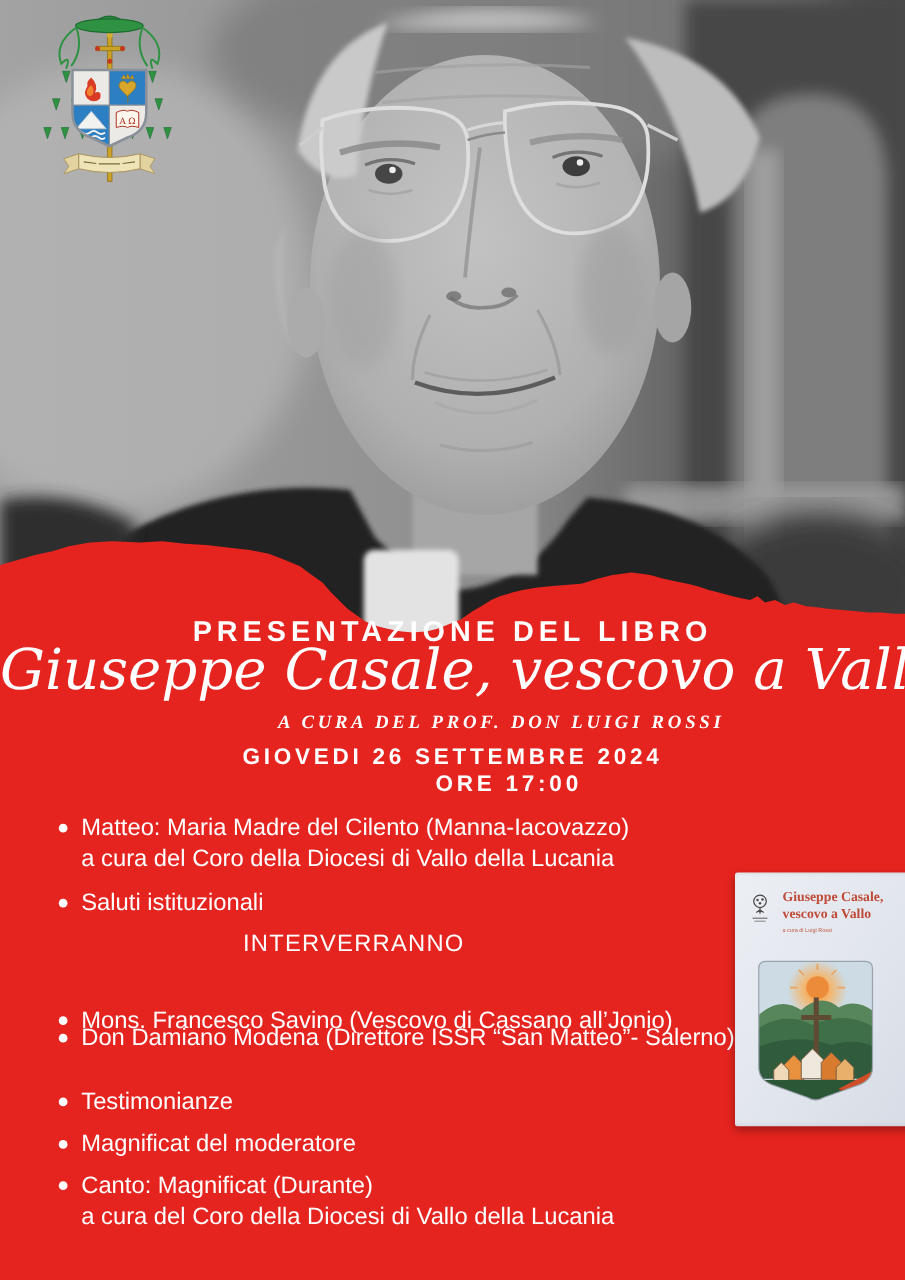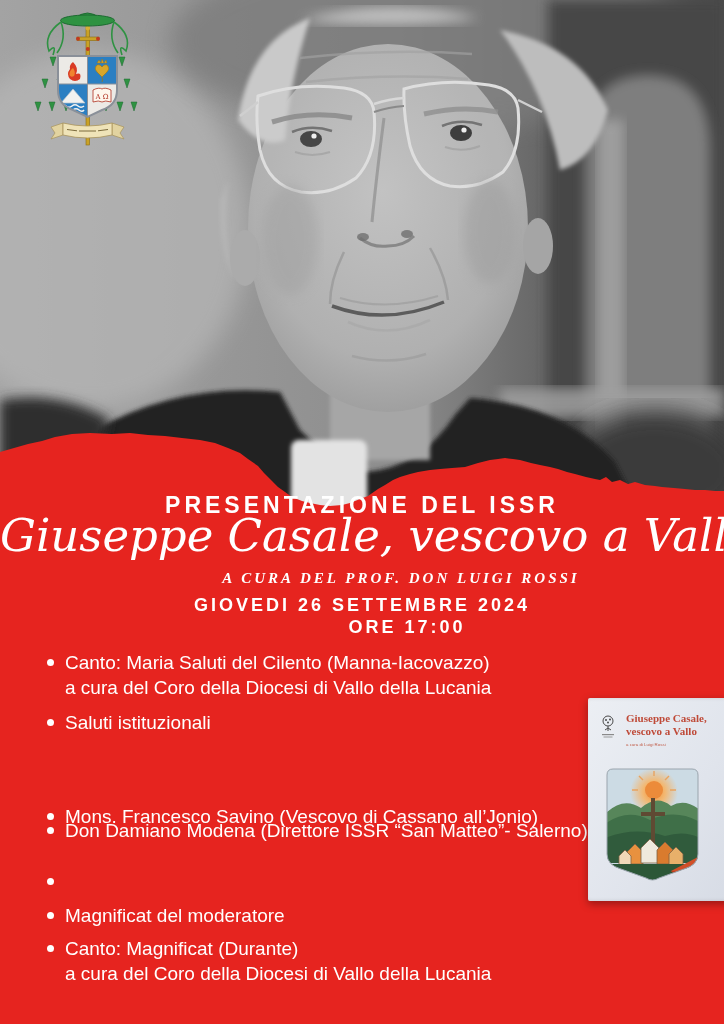--- a/index.html
+++ b/index.html
@@ -212,50 +212,53 @@
           <line x1="65" y1="125.8" x2="75" y2="124.5"></line>
       </g>
     </g>
   </svg>
 
   <svg class="torn" viewBox="0 0 724 90" preserveAspectRatio="none" xmlns="http://www.w3.org/2000/svg">
     <path fill="#e6241f" d="M0,27 L28,19 L42,16 L55,12 L72,9 L90,8 L112,9 L130,8 L148,10 L165,11 L182,13 L200,15 L215,18 L228,23 L240,28 L248,34 L258,41 L264,48 L272,56 L278,62 L285,67 L292,72 L302,76 L310,78 L320,80 L330,81 L342,80 L350,78 L360,74 L368,71 L378,64 L385,60 L393,55 L400,52 L410,49 L418,47 L430,45 L440,44 L452,43 L465,42 L478,38 L490,35 L498,34 L505,33 L513,34 L520,35 L531,38 L540,40 L550,42 L558,44 L567,47 L575,49 L586,52 L595,54 L600,55 L606,52 L612,57 L620,55 L628,59 L635,57 L645,60 L655,61 L662,62 L674,63 L685,64 L695,65 L705,65 L715,66 L724,66 L724,90 L0,90 Z"></path>
   </svg>
   <div class="red-body"></div>
 
-  <div class="txt kicker">PRESENTAZIONE DEL ISSR</div>
+  <div class="txt kicker">PRESENTAZIONE DEL LIBRO</div>
   <div class="txt script-title">Giuseppe Casale, vescovo a Vallo</div>
   <div class="txt curator">A CURA DEL PROF. DON LUIGI ROSSI</div>
   <div class="txt date">GIOVEDI 26 SETTEMBRE 2024</div>
   <div class="txt time">ORE 17:00</div>
 
   <div class="li li-1">
     <span class="dot"></span>
-    <span><span>Canto: Maria Saluti del Cilento (Manna-Iacovazzo)</span>
+    <span><span>Matteo: Maria Madre del Cilento (Manna-Iacovazzo)</span>
       <span class="sub">a cura del Coro della Diocesi di Vallo della Lucania</span></span>
   </div>
   <div class="li li-2">
     <span class="dot"></span>
     <span><span>Saluti istituzionali</span>
       </span>
   </div>
 
+  <div class="interheading">INTERVERRANNO</div>
 
   <div class="li li-3">
     <span class="dot"></span>
     <span><span>Mons. Francesco Savino (Vescovo di Cassano all’Jonio)</span>
       </span>
   </div>
   <div class="li li-4">
     <span class="dot"></span>
     <span><span>Don Damiano Modena (Direttore ISSR “San Matteo”- Salerno)</span>
       </span>
   </div>
   <div class="li li-5">
     <span class="dot"></span>
+    <span><span>Testimonianze</span>
+      </span>
   </div>
   <div class="li li-6">
     <span class="dot"></span>
     <span><span>Magnificat del moderatore</span>
       </span>
   </div>
   <div class="li li-7">
     <span class="dot"></span>
     <span><span>Canto: Magnificat (Durante)</span>
       <span class="sub">a cura del Coro della Diocesi di Vallo della Lucania</span></span>

